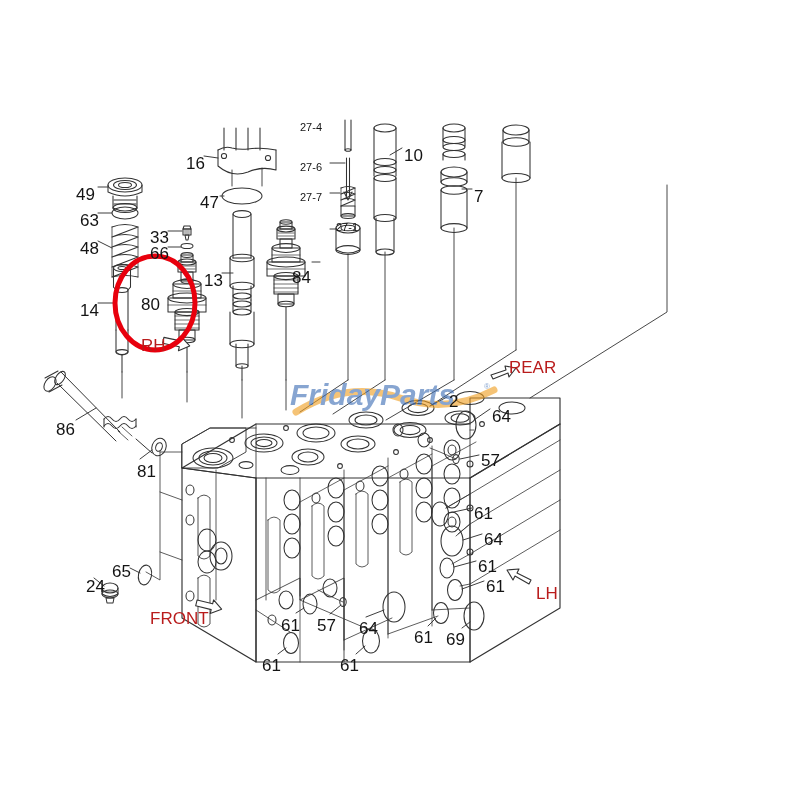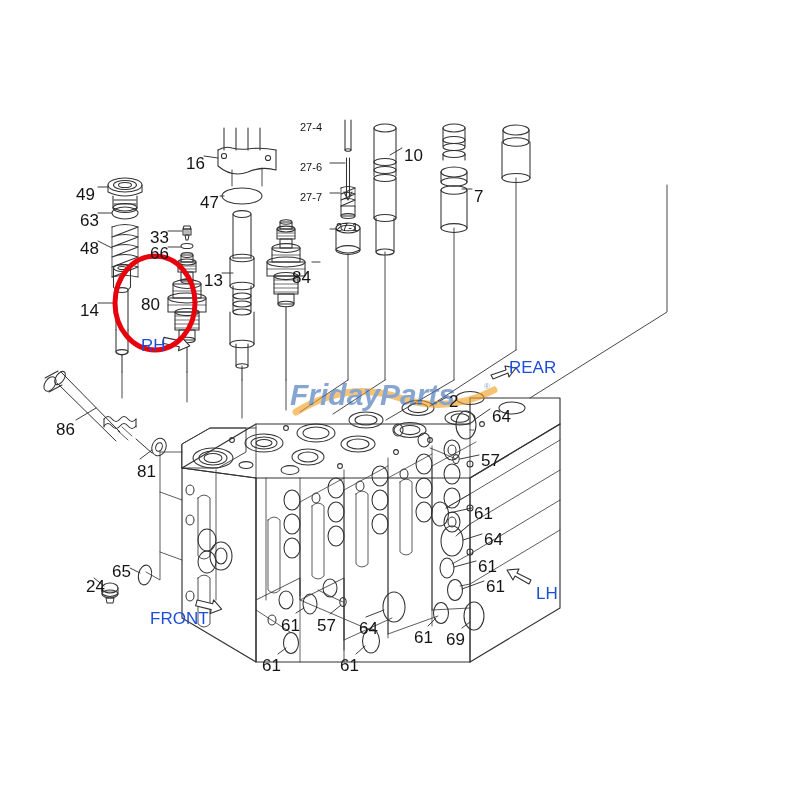--- a/index.html
+++ b/index.html
@@ -4,21 +4,21 @@
 <title>Hydraulic Control Valve Parts Diagram</title>
 <style>
   html,body{margin:0;padding:0;background:#ffffff;}
   body{width:800px;height:800px;overflow:hidden;
        font-family:"Liberation Sans","DejaVu Sans",sans-serif;}
   #stage{position:relative;width:800px;height:800px;background:#fff;}
   svg.layer{position:absolute;left:0;top:0;width:800px;height:800px;}
   .lbl{position:absolute;font-family:"Liberation Sans","DejaVu Sans",sans-serif;
        font-size:17px;color:#141414;white-space:nowrap;line-height:1;}
   .lbl.sm{font-size:11px;}
-  .dir{position:absolute;font-size:17px;color:#1d4ed8;white-space:nowrap;line-height:1;}
+  .dir{position:absolute;font-size:17px;color:#b91c1c;white-space:nowrap;line-height:1;}
   #wm{position:absolute;left:288px;top:372px;width:214px;height:46px;
       pointer-events:none;}
 </style>
 </head>
 <body>
 
 <div id="stage">
 
   <svg class="layer" viewBox="0 0 800 800">
     <defs>

